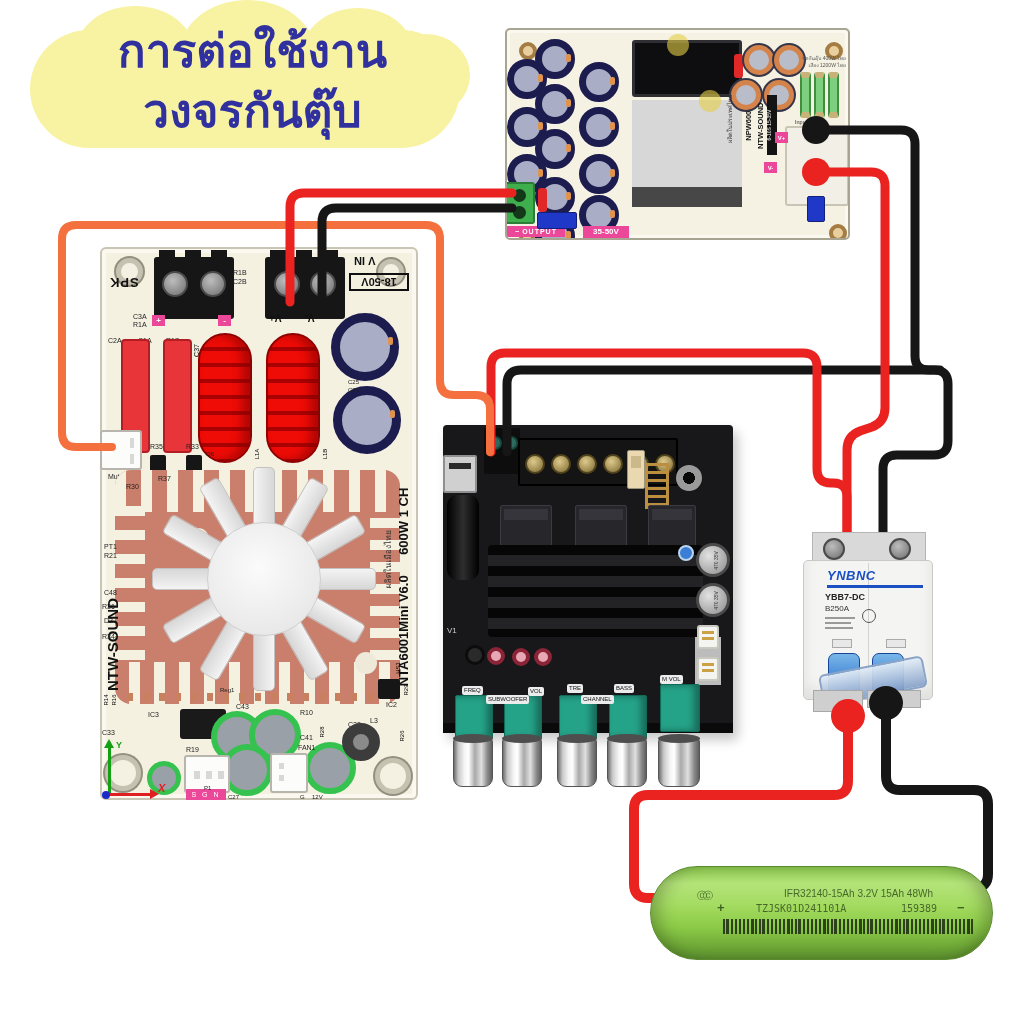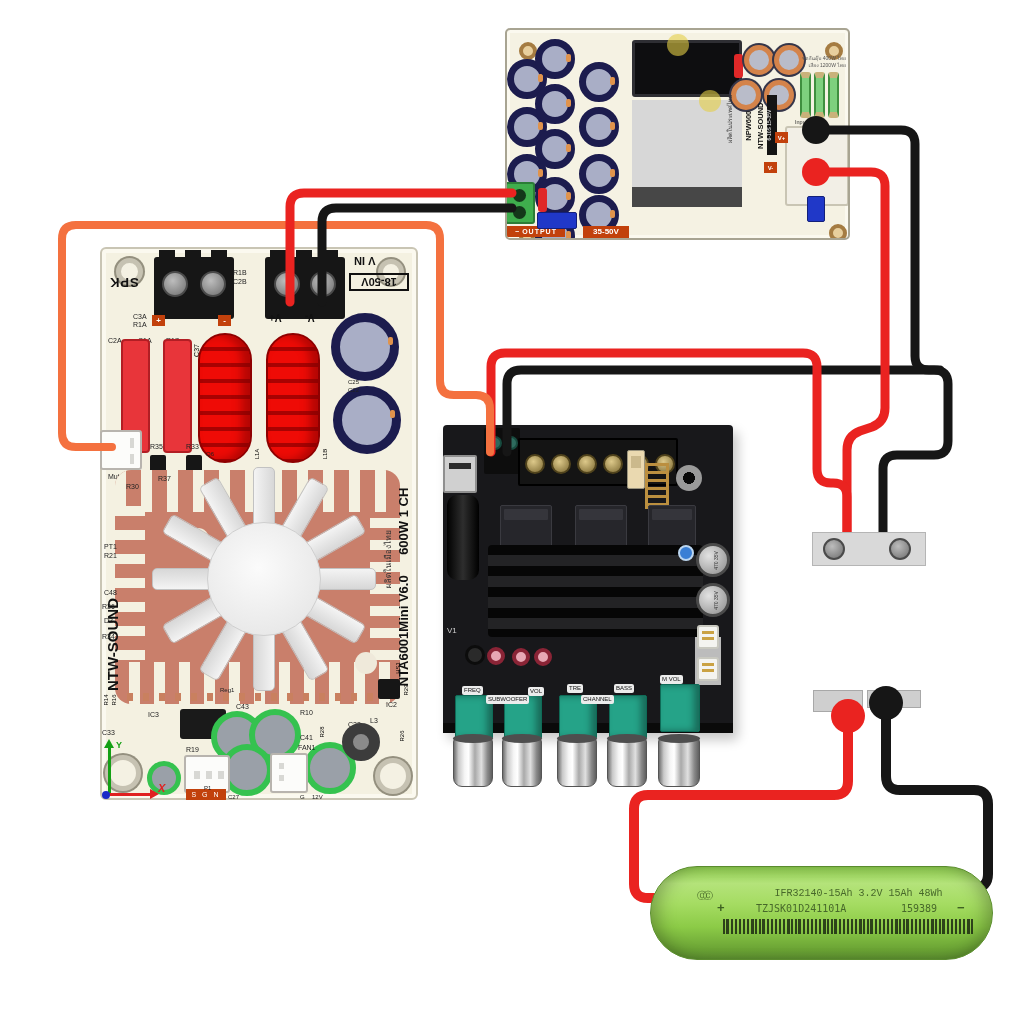--- a/index.html
+++ b/index.html
@@ -1,21 +1,21 @@
 <!DOCTYPE html>
 <html><head>
 <meta charset="utf-8">
 <style>
   html,body{margin:0;padding:0;background:#fff;font-family:"Liberation Sans",sans-serif;}
   #canvas{position:relative;width:1024px;height:1024px;background:#fff;overflow:hidden;}
   .abs{position:absolute;}
   .t{position:absolute;line-height:1;white-space:nowrap;color:#222;font-family:"Liberation Sans",sans-serif;}
   .t5{font-size:5px}.t6{font-size:6px}.t7{font-size:7px}.t8{font-size:8px}.t9{font-size:9px}
   .b{font-weight:bold}
-  .chip{position:absolute;background:#c2410c;color:#fff;display:flex;align-items:center;justify-content:center;line-height:1;}
+  .chip{position:absolute;background:#ec4899;color:#fff;display:flex;align-items:center;justify-content:center;line-height:1;}
   .r180{transform:rotate(180deg);}
   .vt{position:absolute;transform:rotate(-90deg);white-space:nowrap;line-height:1;}
   .vtc{position:absolute;transform:rotate(-90deg);text-align:center;white-space:nowrap;line-height:1;}
   .hole{position:absolute;border-radius:50%;background:#f4f1e3;border:5px solid #c6c2b2;box-shadow:0 0 0 2px #94907f;box-sizing:border-box;}
   .bhole{position:absolute;border-radius:50%;background:#e8cf9d;border:4px solid #a57c42;box-sizing:border-box;}
   .cap{position:absolute;border-radius:50%;box-sizing:border-box;}
   .navy{border:7px solid #1c1c4e;background:#a9aec6;}
   .navy:after{content:"";position:absolute;right:-3px;top:30%;width:5px;height:8px;background:#e0934c;border-radius:2px;}
   .ocap{border:5px solid #d4834a;background:#b9bcc9;box-shadow:0 0 0 2px #36364a;}
   .gcap{border:6px solid #35c24f;background:#9aa0a8;}
@@ -36,20 +36,29 @@
   .relay:before{content:"";position:absolute;left:3px;right:3px;top:3px;height:11px;background:#35353b;border-radius:1px;}
   svg#wires{position:absolute;left:0;top:0;z-index:5;}
   svg#wires path{fill:none;stroke-linecap:round;stroke-linejoin:round;}
   .z6{z-index:6;}
 </style>
 </head>
 <body>
 
 <div id="canvas">
 
+  <div class="abs" style="left:30px;top:0;width:445px;height:168px;">
+    <div class="abs" style="left:0;top:30px;width:430px;height:118px;border-radius:60px;background:#f8f2a3;"></div>
+    <div class="abs" style="left:45px;top:6px;width:120px;height:95px;border-radius:50%;background:#f8f2a3;"></div>
+    <div class="abs" style="left:150px;top:0;width:135px;height:105px;border-radius:50%;background:#f8f2a3;"></div>
+    <div class="abs" style="left:272px;top:8px;width:112px;height:92px;border-radius:50%;background:#f8f2a3;"></div>
+    <div class="abs" style="left:352px;top:34px;width:88px;height:82px;border-radius:50%;background:#f8f2a3;"></div>
+    <div class="t b" style="left:0;top:28px;width:445px;text-align:center;font-size:46px;color:#30309e;">การต่อใช้งาน</div>
+    <div class="t b" style="left:0;top:88px;width:445px;text-align:center;font-size:46px;color:#30309e;">วงจรกันตุ๊บ</div>
+  </div>
 
   <div class="abs" style="left:505px;top:28px;width:345px;height:212px;background:#f5f2e3;border:2px solid #a8a492;border-radius:5px;box-shadow:inset 0 0 0 3px #fbf9ef;box-sizing:border-box;overflow:hidden;">
     <div class="bhole" style="left:12px;top:12px;width:18px;height:18px;"></div>
     <div class="bhole" style="left:318px;top:12px;width:18px;height:18px;"></div>
     <div class="bhole" style="left:12px;top:198px;width:16px;height:16px;"></div>
     <div class="bhole" style="left:322px;top:194px;width:18px;height:18px;"></div>
 
     <div class="cap navy" style="left:0px;top:29px;width:40px;height:40px;"></div>
     <div class="cap navy" style="left:0px;top:77px;width:40px;height:40px;"></div>
     <div class="cap navy" style="left:0px;top:124px;width:40px;height:40px;"></div>
@@ -326,28 +335,44 @@
     <path stroke="#161616" stroke-width="9" d="M 512 208 H 336 Q 322 208 322 222 V 302"></path>
     <path stroke="#ea2320" stroke-width="10" d="M 848 714 V 781 Q 848 795 834 795 H 648 Q 634 795 634 809 V 884 Q 634 898 648 898 H 672"></path>
     <path stroke="#161616" stroke-width="10" d="M 886 710 V 776 Q 886 790 900 790 H 974 Q 988 790 988 804 V 874 Q 988 888 974 888 H 948"></path>
   </svg>
 
   <div class="abs z6" style="left:803px;top:532px;width:130px;height:180px;">
     <div class="abs" style="left:9px;top:0;width:114px;height:34px;background:#d9d9d9;border:1px solid #b5b5b5;box-sizing:border-box;">
       <div class="screw" style="left:10px;top:5px;width:22px;height:22px;"></div>
       <div class="screw" style="left:76px;top:5px;width:22px;height:22px;"></div>
     </div>
+    <div class="abs" style="left:0;top:28px;width:130px;height:140px;background:#f4f4f2;border:1px solid #c9c9c6;border-radius:5px;box-sizing:border-box;box-shadow:inset 0 -10px 14px rgba(0,0,0,.08);">
+      <div class="abs" style="left:64px;top:2px;width:1px;bottom:2px;background:#d2d2cf;"></div>
+      <div class="t b" style="left:23px;top:8px;font-size:13px;font-style:italic;color:#1b4fc4;letter-spacing:.5px;">YNBNC</div>
+      <div class="abs" style="left:23px;top:24px;width:96px;height:3px;background:#1b4fc4;"></div>
+      <div class="t t9 b" style="left:21px;top:32px;color:#222;">YBB7-DC</div>
+      <div class="t t8" style="left:21px;top:44px;color:#333;">B250A</div>
+      <div class="abs" style="left:21px;top:56px;width:30px;height:2px;background:#9a9a9a;"></div>
+      <div class="abs" style="left:21px;top:61px;width:26px;height:2px;background:#9a9a9a;"></div>
+      <div class="abs" style="left:21px;top:66px;width:28px;height:2px;background:#9a9a9a;"></div>
+      <div class="abs" style="left:58px;top:48px;width:14px;height:14px;border:1.5px solid #555;border-radius:50%;box-sizing:border-box;"></div>
+      <div class="abs" style="left:28px;top:78px;width:18px;height:7px;background:#e8e8e8;border:1px solid #aaa;"></div>
+      <div class="abs" style="left:82px;top:78px;width:18px;height:7px;background:#e8e8e8;border:1px solid #aaa;"></div>
+      <div class="abs" style="left:24px;top:92px;width:32px;height:44px;border-radius:7px;background:linear-gradient(180deg,#79b7e8,#1f62c8);border:1px solid #16459a;box-sizing:border-box;"></div>
+      <div class="abs" style="left:68px;top:92px;width:32px;height:44px;border-radius:7px;background:linear-gradient(180deg,#79b7e8,#1f62c8);border:1px solid #16459a;box-sizing:border-box;"></div>
+      <div class="abs" style="left:16px;top:104px;width:106px;height:32px;transform:rotate(-11deg);background:linear-gradient(180deg,rgba(226,236,246,.95),rgba(132,160,200,.92));border:2px solid #8aa4c8;border-radius:6px;box-sizing:border-box;"></div>
+    </div>
     <div class="abs" style="left:10px;top:158px;width:50px;height:22px;background:#cfcfcf;border:1px solid #a8a8a8;box-sizing:border-box;"></div>
     <div class="abs" style="left:64px;top:158px;width:54px;height:18px;background:#cfcfcf;border:1px solid #a8a8a8;box-sizing:border-box;"></div>
   </div>
 
   <div class="abs z6" style="left:650px;top:866px;width:343px;height:94px;border-radius:47px;background:linear-gradient(180deg,#8cc94e 0%,#b4e37a 18%,#a5dc62 40%,#8ccb47 65%,#6da636 88%,#5e9230 100%);border:1px solid #5a8c2e;box-sizing:border-box;box-shadow:inset 14px 0 18px -8px rgba(0,0,0,.28), inset -14px 0 18px -8px rgba(0,0,0,.28);">
     <div class="t" style="left:46px;top:24px;font-size:10px;color:#4a6c2b;letter-spacing:-4px;">ⒸⒸ</div>
     <div class="t b" style="left:66px;top:34px;font-size:13px;color:#3f6322;">+</div>
-    <div class="t" style="left:90px;top:22px;width:235px;text-align:center;font-size:10px;font-family:Liberation Mono, monospace;color:#47682a;">IFR32140-15Ah 3.2V 15Ah 48Wh</div>
+    <div class="t" style="left:90px;top:22px;width:235px;text-align:center;font-size:10px;font-family:Liberation Sans, sans-serif;color:#47682a;">IFR32140-15Ah 3.2V 15Ah 48Wh</div>
     <div class="t" style="left:105px;top:37px;font-size:10px;font-family:'DejaVu Sans Mono',monospace;color:#47682a;">TZJSK01D241101A</div>
     <div class="t" style="left:250px;top:37px;font-size:10px;font-family:'DejaVu Sans Mono',monospace;color:#47682a;">159389</div>
     <div class="t b" style="left:306px;top:34px;font-size:13px;color:#3f6322;">−</div>
     <div class="abs" style="left:72px;top:52px;width:252px;height:15px;opacity:.85;background:repeating-linear-gradient(90deg,#1d2b12 0 2px,transparent 2px 4px),repeating-linear-gradient(90deg,transparent 0 3px,#1d2b12 3px 4px,transparent 4px 9px);"></div>
   </div>
 
   <div class="dot" style="left:802px;top:116px;width:28px;height:28px;background:#161616;"></div>
   <div class="dot" style="left:802px;top:158px;width:28px;height:28px;background:#ea2320;"></div>
   <div class="dot" style="left:831px;top:699px;width:34px;height:34px;background:#ea2320;"></div>
   <div class="dot" style="left:869px;top:686px;width:34px;height:34px;background:#161616;"></div>

